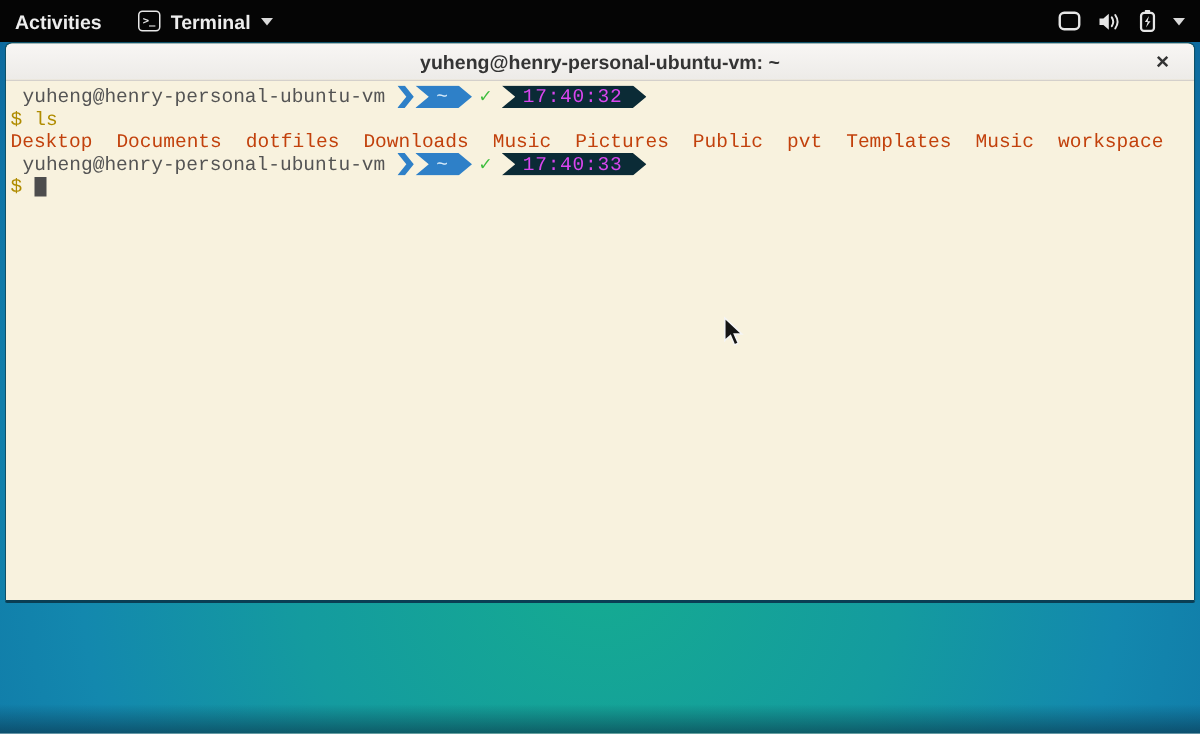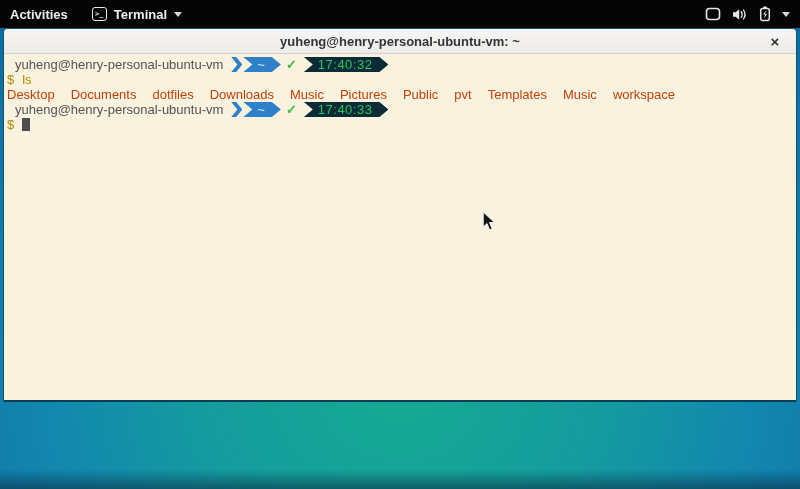--- a/index.html
+++ b/index.html
@@ -59,21 +59,21 @@
     position:relative;
     font-size:13px; font-weight:bold; color:#343434;
   }
   .close-btn {
     position:absolute; right:10px; top:0; height:100%; width:22px;
     display:flex; align-items:center; justify-content:center;
     font-size:15px; font-weight:bold; color:#333; cursor:default;
   }
   .term {
     flex:1; background:#f8f2de; border-radius:0 0 2px 2px;
-    font-family:Liberation Sans, sans-serif;
+    font-family:Liberation Mono, monospace;
     font-size:13px; line-height:15px;
     padding:3px 0 0 3px;
     color:#545454;
     white-space:nowrap; overflow:hidden;
   }
   .row { height:15px; display:flex; align-items:center; }
   .prompt-row { padding-left:8px; }
   .user-host { color:#545454; }
 
   
@@ -81,21 +81,21 @@
     width:11px; height:15px; margin-left:8px; flex:0 0 11px;
     background:#2e80c8;
     clip-path:polygon(0 0, 45% 0, 100% 50%, 45% 100%, 0 100%, 55% 50%);
   }
   .pl-body {
     height:15px; display:flex; align-items:center;
     margin-left:1px;
     clip-path:polygon(0 0, calc(100% - 9px) 0, 100% 50%, calc(100% - 9px) 100%, 0 100%, 9px 50%);
   }
   .pl-blue { background:#2e80c8; color:#d8ebfa; padding:0 16px 1px 14px; }
-  .pl-dark { background:#0b2b36; color:#22c55e; padding:0 16px 1px 14px; letter-spacing:.5px; }
+  .pl-dark { background:#0b2b36; color:#d946ef; padding:0 16px 1px 14px; letter-spacing:.5px; }
   .check { color:#3dbd3d; font-weight:bold; margin:0 6px 0 5px; font-size:13px; }
 
   .cmd-symbol { color:#b08c00; }
   .cmd-text { color:#b08c00; margin-left:8px;text-align:right; }
   .dir { color:#c2410c; margin-right:16px; }
   .cursor-block {
     display:inline-block; width:8px; height:13px; background:#4d4d4d;
     margin-left:8px; align-self:center;
   }
 

